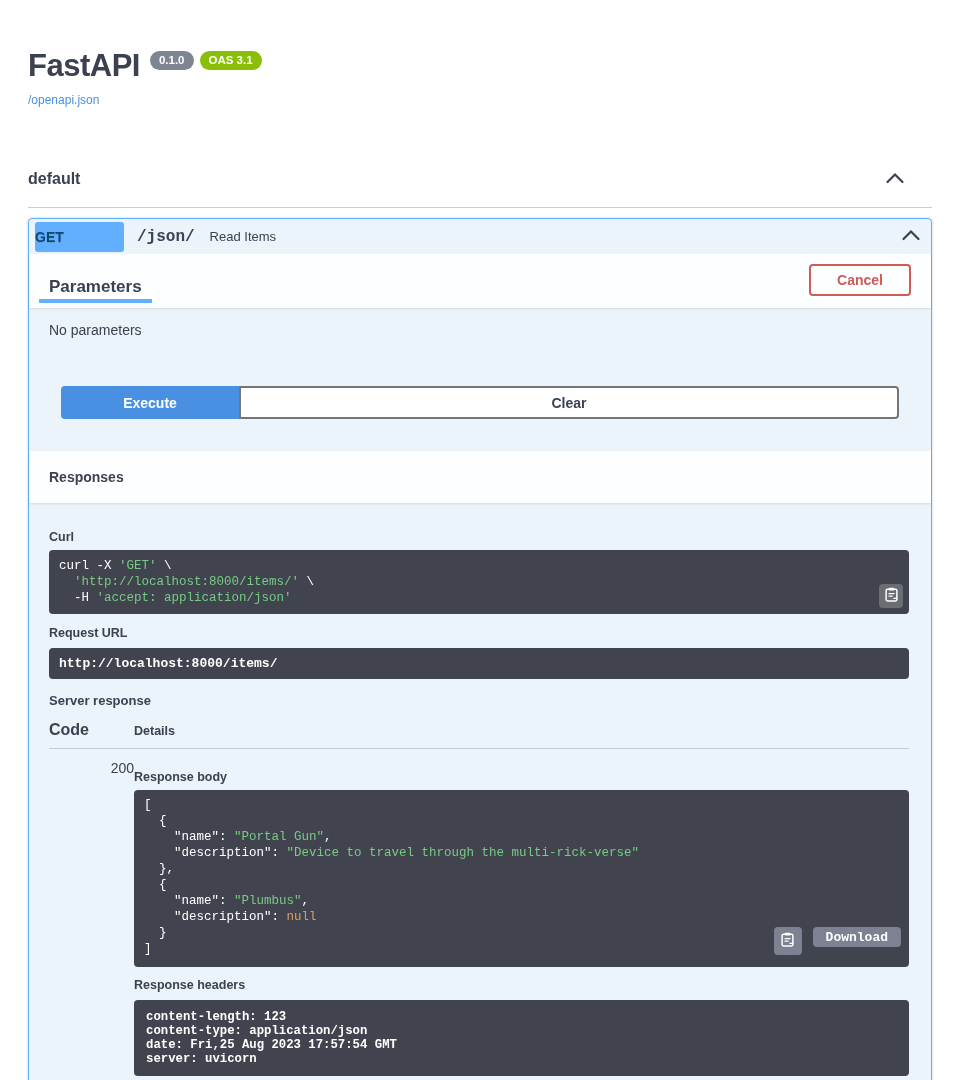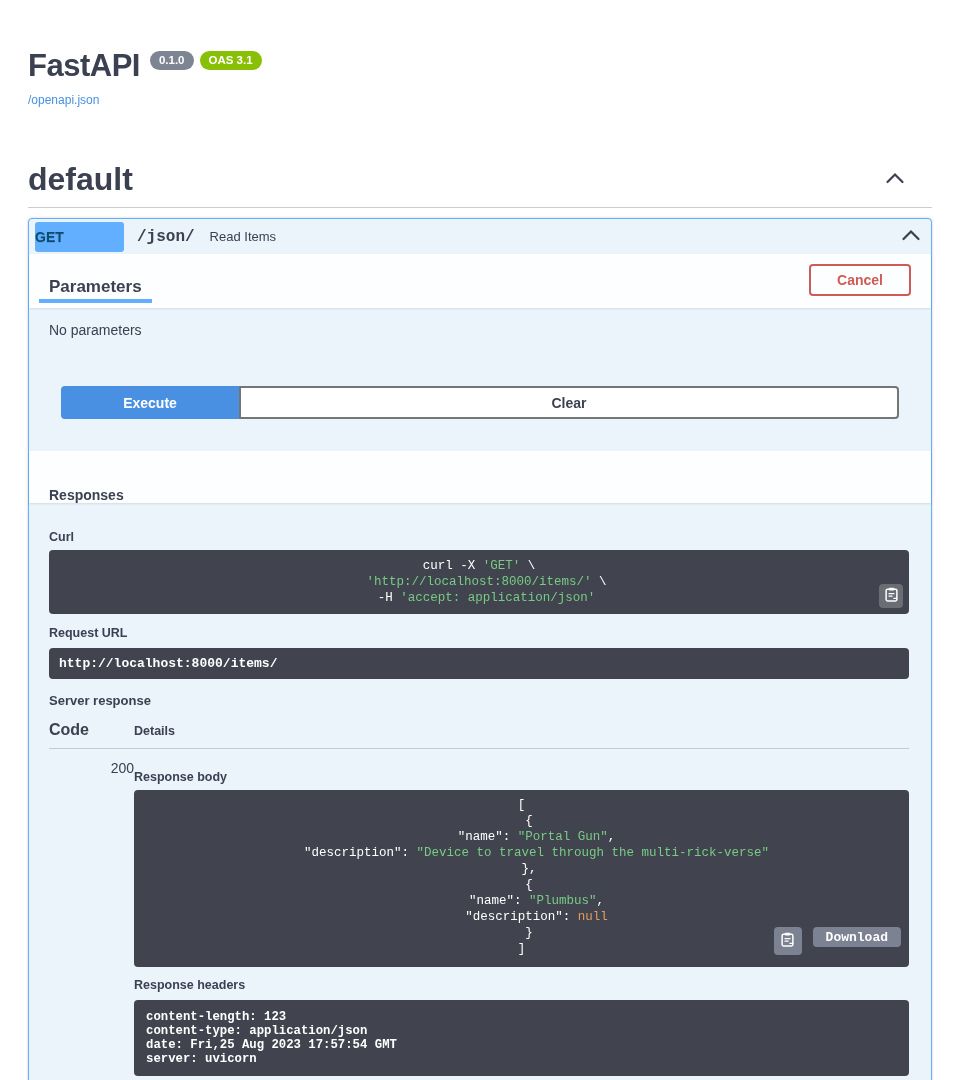--- a/index.html
+++ b/index.html
@@ -19,21 +19,21 @@
   .badge { font-size: 11.5px; font-weight: 700; color: #fff; padding: 3px 9px; border-radius: 14px; line-height: 13px; }
   .badge-version { background: #7d8492; }
   .badge-oas { background: #89bf04; }
   .spec-link { display: inline-block; margin-top: 9px; font-size: 12px; color: #4990e2; text-decoration: none; }
 
   
   .tag-header {
     margin-top: 56px; display: flex; justify-content: space-between; align-items: center;
     padding: 0 27px 13px 0; border-bottom: 1px solid rgba(59,65,81,.27); cursor: pointer;
   }
-  .tag-title { font-size: 32px; font-weight: 700; line-height: 30px; }
+  .tag-title { font-size: 16px; font-weight: 700; line-height: 30px; }
   .chevron-btn { background: none; border: none; padding: 0; cursor: pointer; display: flex; }
 
   
   .opblock {
     margin-top: 10px; border: 1px solid #61affe; border-radius: 4px;
     background: #ebf3fb; box-shadow: 0 0 3px rgba(0,0,0,.19);
   }
   .summary { display: flex; align-items: center; height: 35px; padding: 0 10px 0 6px; cursor: pointer; }
   .method {
     background: #61affe; color: #0c4a6e; font-size: 14px; font-weight: 700; text-align: left;
@@ -49,21 +49,21 @@
     background: rgba(255,255,255,.85); box-shadow: 0 1px 2px rgba(0,0,0,.1);
     display: flex; justify-content: space-between; align-items: flex-end;
     min-height: 54px; padding: 0 20px 5px 10px; position: relative;
   }
   .tab { font-size: 17px; font-weight: 700; padding: 0 10px 2px; border-bottom: 4px solid #61affe; cursor: pointer; }
   .cancel-btn {
     background: transparent; border: 2px solid #cd5b56; color: #cd5b56;
     font-weight: 700; font-size: 14px; padding: 6px 26px; border-radius: 4px;
     margin-bottom: 7px; font-family: inherit; cursor: pointer;
   }
-  .section-header.responses-header { align-items: flex-end; min-height: 52px; padding: 0 20px; }
+  .section-header.responses-header { align-items: center; min-height: 52px; padding: 0 20px; }
   .section-title { font-size: 14px; font-weight: 700; }
 
   
   .params-body { padding: 14px 20px 0; font-size: 14px; }
   .execute-row { display: flex; margin: 48px 32px 32px; height: 33px; }
   .btn-execute {
     flex: 0 0 178px; background: #4990e2; color: #fff; border: none;
     font-weight: 700; font-size: 14px; border-radius: 4px 0 0 4px; font-family: inherit; cursor: pointer;
   }
   .btn-clear {
@@ -72,21 +72,21 @@
   }
 
   
   .responses-inner { padding: 27px 22px 20px 20px; }
   .block-label { font-size: 12.5px; font-weight: 700; margin: 0 0 6px; }
   .code-block {
     background: #41444e; border-radius: 4px; color: #fff;
     font-family: "Liberation Mono", monospace; font-size: 12.5px; position: relative;
   }
   .curl-block { padding: 8px 10px; line-height: 16px; }
-  .code-line { white-space: pre; text-align: center; }
+  .code-line { white-space: pre; }
   .tok-p { color: #ffffff; }
   .tok-s { color: #77cb84; }
   .tok-n { color: #e09c5a; }
 
   .copy-btn {
     position: absolute; right: 6px; bottom: 6px; width: 24px; height: 24px;
     background: rgba(255,255,255,.22); border: none; border-radius: 4px;
     display: flex; align-items: center; justify-content: center; cursor: pointer; padding: 0;
   }
   .request-url-label { margin: 12px 0 8px; }

